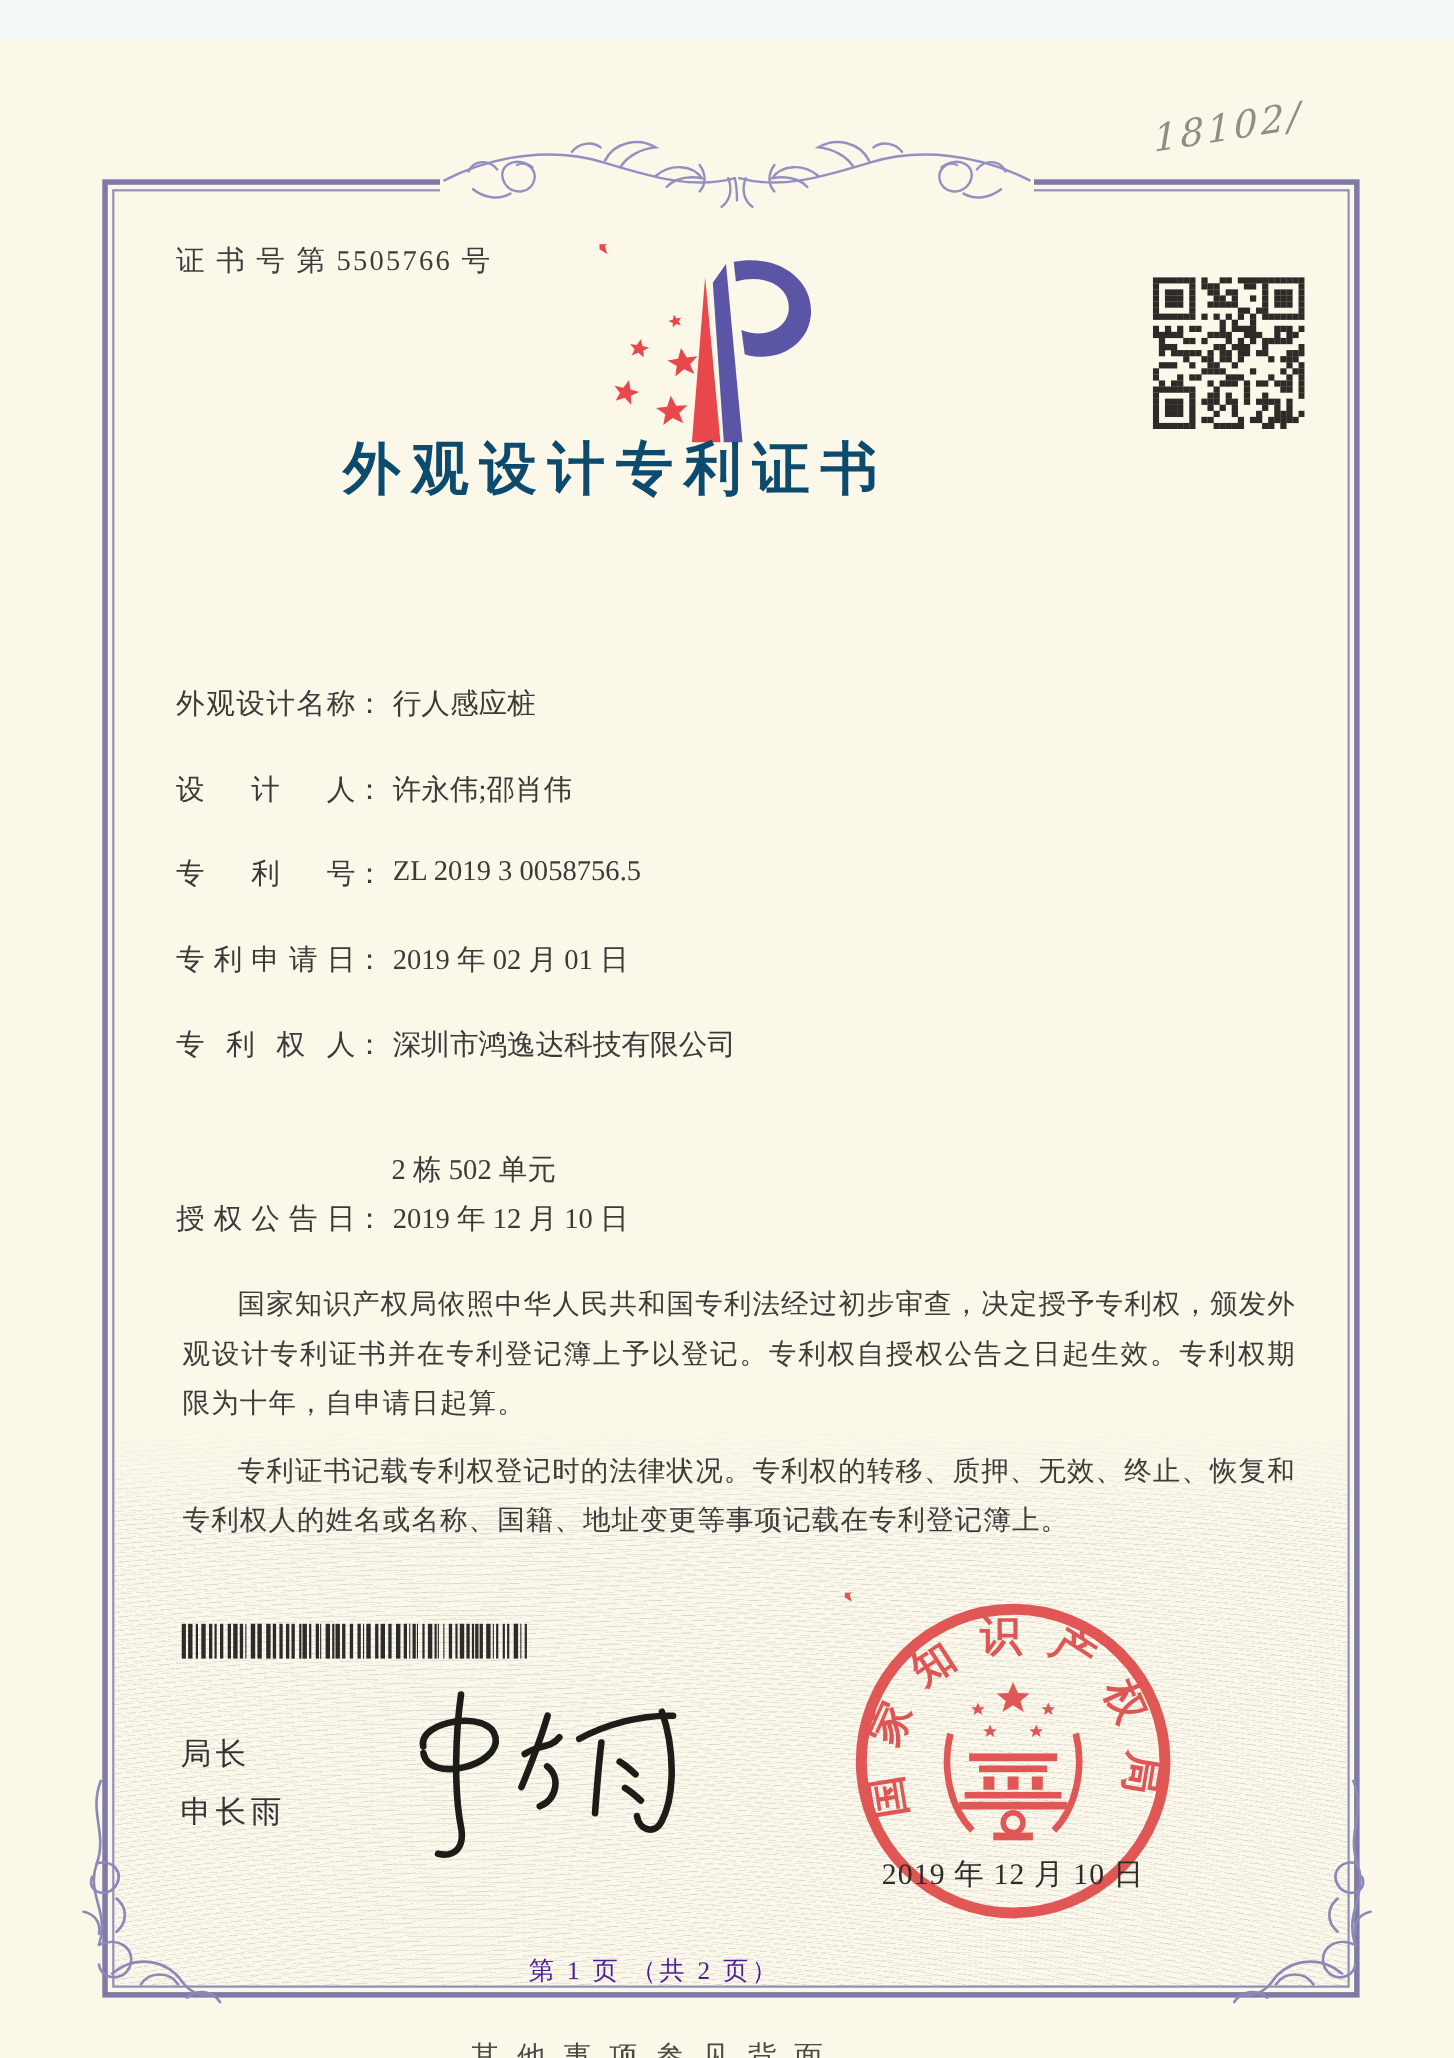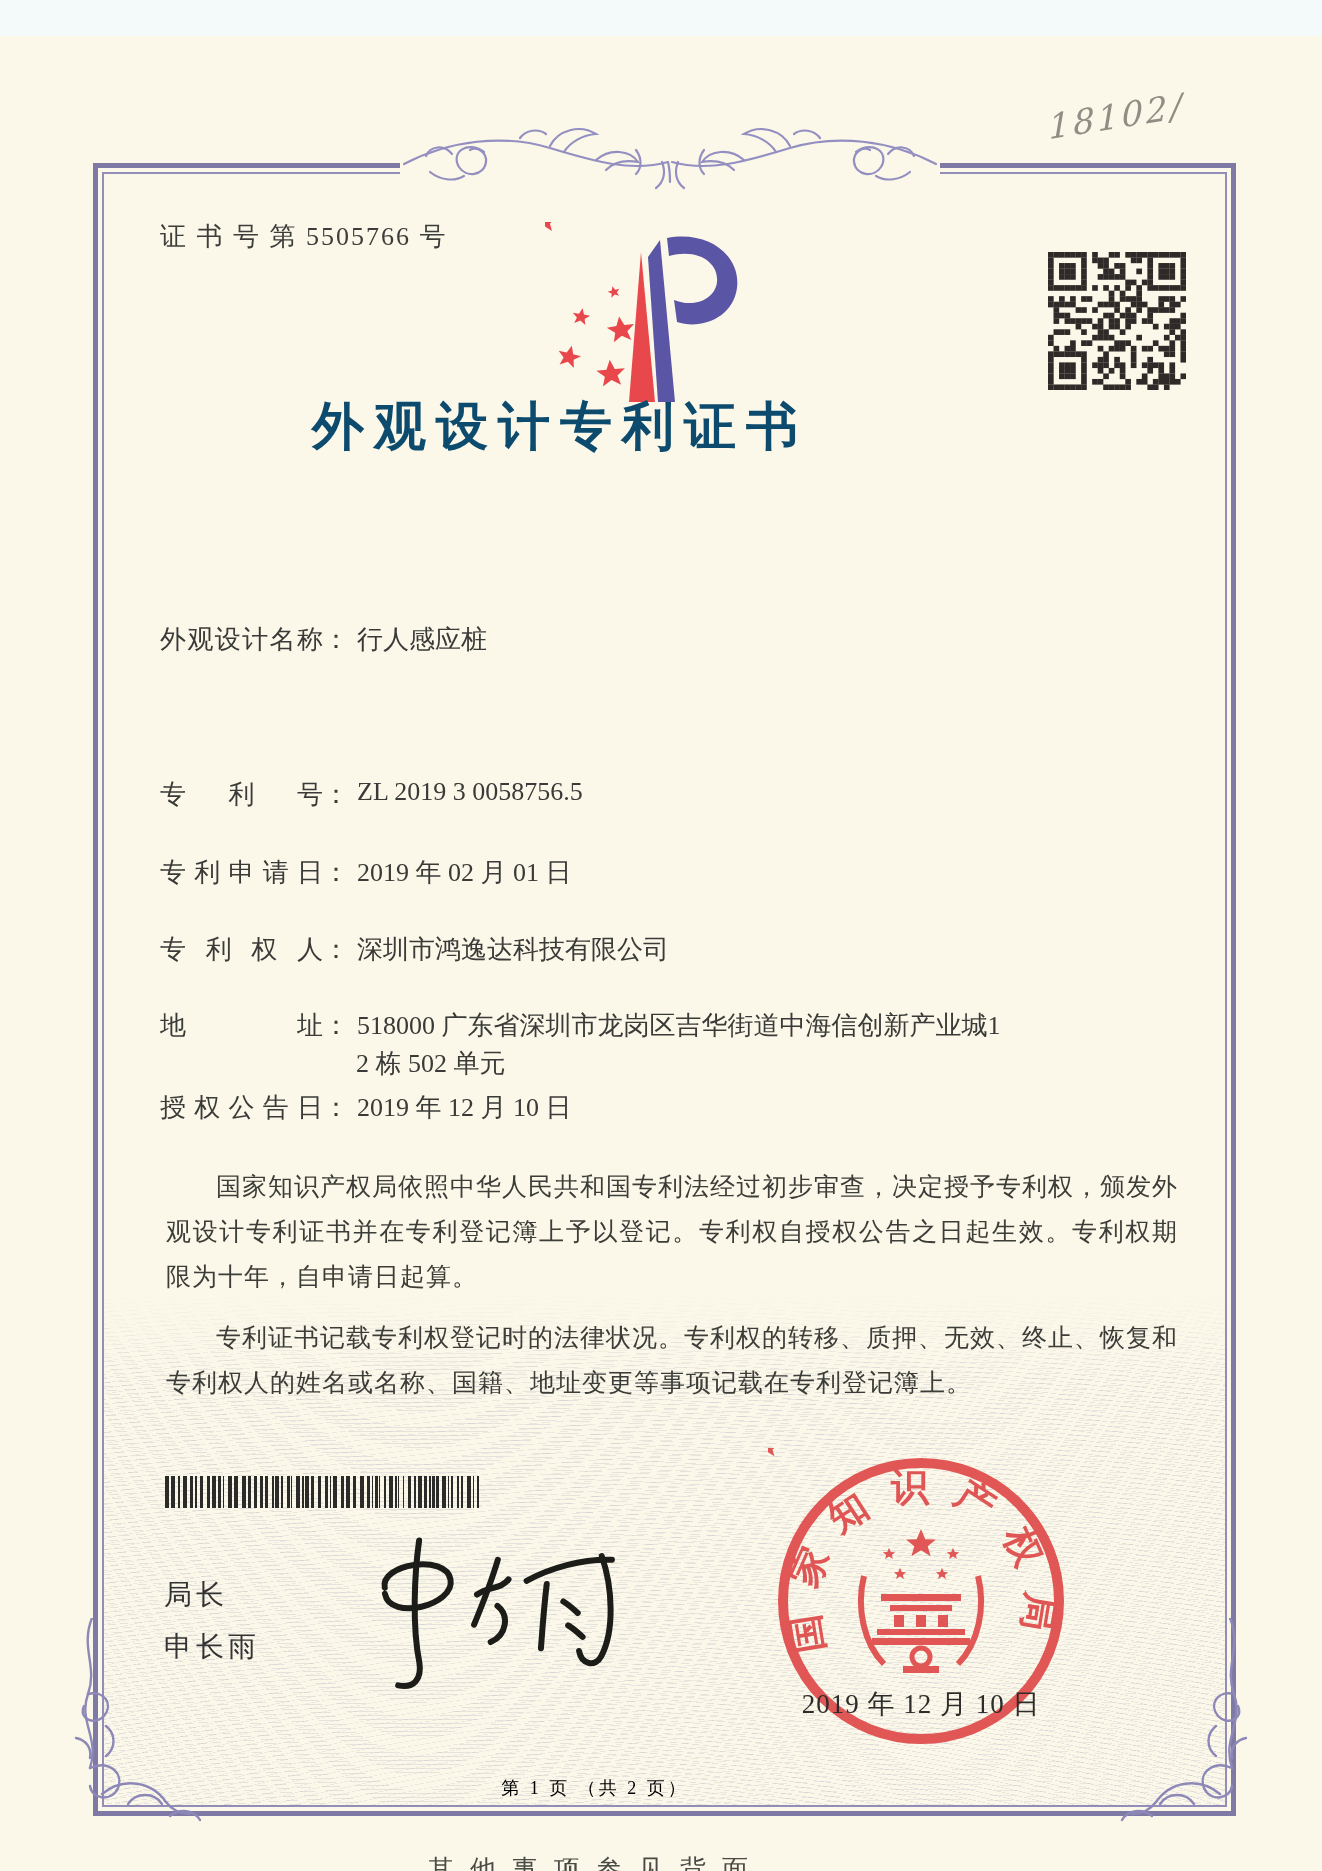--- a/index.html
+++ b/index.html
@@ -57,21 +57,21 @@
   .body-text p{margin:16px;text-indent:2em;}
   .barcode{position:absolute;left:165px;top:1476px;}
   .signer-title{position:absolute;left:164px;top:1576px;font-size:28px;letter-spacing:4px;color:#333;}
   .signer-name{position:absolute;left:164px;top:1628px;font-size:28px;letter-spacing:4px;color:#333;}
   .signature{position:absolute;left:352px;top:1532px;transform:rotate(-2deg);}
   .seal{position:absolute;left:768px;top:1448px;opacity:.93;}
   .seal-date{
     position:absolute;left:768px;top:1686px;width:306px;text-align:center;
     font-size:27px;color:#2c2c28;letter-spacing:1px;white-space:pre;
   }
-  .page-footer{position:absolute;left:0;top:1776px;width:1190px;text-align:center;font-size:18px;letter-spacing:3px;color:#000000;}
+  .page-footer{position:absolute;left:0;top:1776px;width:1190px;text-align:center;font-size:23px;letter-spacing:3px;color:#4c1d95;}
   .clipped-note{position:absolute;left:428px;top:1852px;font-size:26px;letter-spacing:16px;color:#4a4a44;}
 </style>
 </head>
 <body>
 
 <div class="page">
 
   <div class="top-strip"></div>
 
   <div class="hand-note">18102/</div>
@@ -452,31 +452,31 @@
       <rect x="99.36" y="132.48" width="5.67" height="5.67" fill="#2e2a28"></rect>
       <rect x="104.88" y="132.48" width="5.67" height="5.67" fill="#2e2a28"></rect>
       <rect x="115.92" y="132.48" width="5.67" height="5.67" fill="#2e2a28"></rect>
     </svg>
 
   <div class="doc-title">外观设计专利证书</div>
 
   <div class="field-row row-design">
     <span class="field-label">外观设计名称</span><span class="field-colon">：</span><span class="field-value">行人感应桩</span>
   </div>
+  <div class="field-row row-designer">
+    <span class="field-label">设计人</span><span class="field-colon">：</span><span class="field-value">许永伟;邵肖伟</span>
+  </div>
   <div class="field-row row-patno">
     <span class="field-label">专利号</span><span class="field-colon">：</span><span class="field-value">ZL 2019 3 0058756.5</span>
   </div>
   <div class="field-row row-appdate">
     <span class="field-label">专利申请日</span><span class="field-colon">：</span><span class="field-value">2019 年 02 月 01 日</span>
   </div>
   <div class="field-row row-patentee">
     <span class="field-label">专利权人</span><span class="field-colon">：</span><span class="field-value">深圳市鸿逸达科技有限公司</span>
-  </div>
-  <div class="field-row row-addr">
-    <span class="field-label">地址</span><span class="field-colon">：</span><span class="field-value">518000 广东省深圳市龙岗区吉华街道中海信创新产业城1</span>
   </div>
   <div class="addr-line2">2 栋 502 单元</div>
   <div class="field-row row-grantdate">
     <span class="field-label">授权公告日</span><span class="field-colon">：</span><span class="field-value">2019 年 12 月 10 日</span>
   </div>
 
   <div class="body-text">
     <p>国家知识产权局依照中华人民共和国专利法经过初步审查，决定授予专利权，颁发外观设计专利证书并在专利登记簿上予以登记。专利权自授权公告之日起生效。专利权期限为十年，自申请日起算。</p>
     <p>专利证书记载专利权登记时的法律状况。专利权的转移、质押、无效、终止、恢复和专利权人的姓名或名称、国籍、地址变更等事项记载在专利登记簿上。</p>
   </div>

